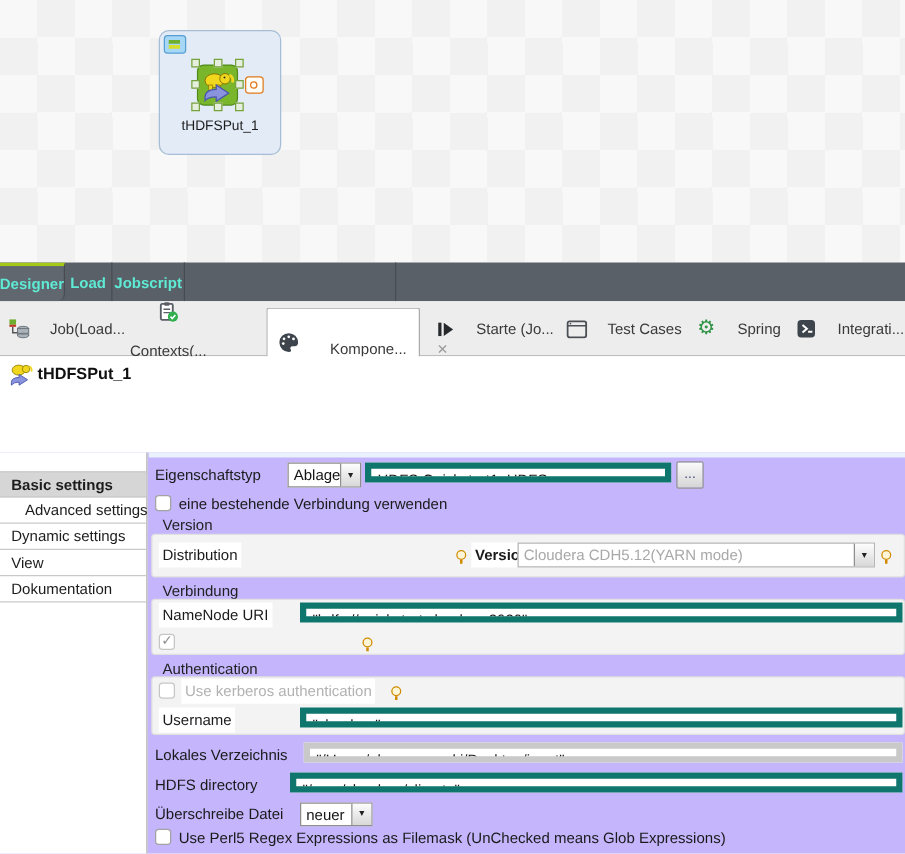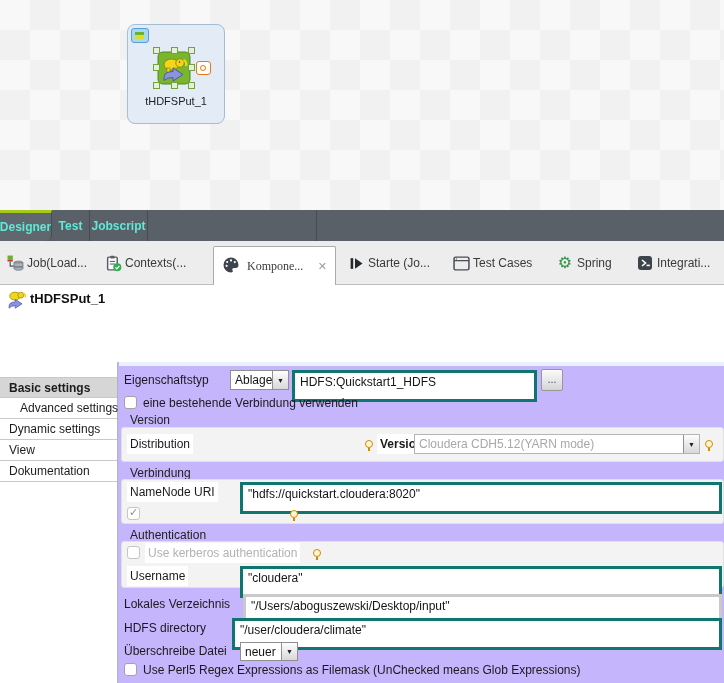--- a/index.html
+++ b/index.html
@@ -21,44 +21,44 @@
   #warn-badge::after{content:"";position:absolute;left:3px;top:2.5px;width:4px;height:4px;border:1.5px solid #e07a1f;border-radius:50%;}
   #comp-label{left:0;top:70px;width:96px;text-align:center;font-size:11px;color:#1c1c1c;}
   
   #viewbar{left:0;top:210px;width:724px;height:31px;background:#5a6067;}
   .vtab{position:absolute;top:0;height:31px;display:flex;align-items:center;justify-content:center;
         color:#5eead4;font-size:12px;font-weight:bold;border-right:1px solid #474c52;box-sizing:border-box;}
   .vtab.active{background:#61676e;border-top:3px solid #a6c819;border-bottom-right-radius:6px;}
   .vsep{position:absolute;top:0;width:1px;height:31px;background:#474c52;}
   
   #tabstrip{left:0;top:241px;width:724px;height:44px;background:#ededed;border-bottom:1px solid #bdbdbd;box-sizing:border-box;}
-  .ptab{position:absolute;top:0;height:44px;display:flex;align-items:center;gap:3px;color:#3a3a3a;font-size:12px;white-space:nowrap;}
+  .ptab{position:absolute;top:0;height:44px;display:flex;align-items:center;gap:16px;color:#3a3a3a;font-size:12px;white-space:nowrap;}
   .ptab .icon{display:inline-flex;width:18px;height:18px;align-items:center;justify-content:center;}
   #ptab-active{position:absolute;left:213px;top:5px;width:123px;height:40px;background:#fff;
-     border:1px solid #ababab;border-bottom:none;border-radius:2px 2px 0 0;display:flex;align-items:center;gap:7px;
-     padding:0 8px;box-sizing:border-box;font-size:12px;color:#3a3a3a;font-family:Liberation Serif, serif;}
+     border:1px solid #ababab;border-bottom:none;border-radius:2px 2px 0 0;display:flex;align-items:flex-end;gap:24px;
+     padding:0 8px;box-sizing:border-box;font-size:12px;color:#3a3a3a;}
   .close-x{margin-left:auto;color:#9c9c9c;font-size:11px;line-height:11px;}
   .gear{font-size:16px;color:#2f9447;line-height:16px;}
   
   #comp-header{left:0;top:285px;width:724px;height:29px;background:#fff;}
   #comp-header .title{position:absolute;left:30px;top:6px;font-size:13px;font-weight:bold;color:#101010;}
   #hdr-icon{left:6px;top:4px;width:21px;height:21px;}
   
   #content{left:0;top:314px;width:724px;height:369px;background:#c4b5fd;margin-top:48px;}
   #sidebar{left:0;top:0;width:118px;height:369px;border-right:1px solid #b3b3b3;box-sizing:border-box;background:#fff;}
   .side-item{position:absolute;left:0;width:117px;height:21px;line-height:21px;padding-left:9px;
      font-size:12px;color:#1c1c1c;border-bottom:1px solid #c9c9c9;box-sizing:border-box;white-space:nowrap;}
   .side-item.first{border-top:1px solid #c9c9c9;}
   .side-item.active{background:#d6d6d6;font-weight:bold;}
   #bluestrip{left:119px;top:0;width:605px;height:4px;background:#e9f2fc;}
   .lbl{position:absolute;font-size:12px;color:#1a1a1a;line-height:20px;white-space:nowrap;}
   .bold{font-weight:bold;}
   .chip{background:#fff;padding:0 3px;}
   .graylbl{color:#b2b2b2;}
-  .input{position:absolute;height:32px;border:3px solid #0f766e;background:#fff;font-size:12px;line-height:18px;
+  .input{position:absolute;height:16px;border:5px solid #0f766e;background:#fff;font-size:12px;line-height:18px;
      padding:0 5px;color:#141414;white-space:nowrap;overflow:hidden;box-sizing:border-box;}
   .dd{position:absolute;height:20px;border:1px solid #8f8f8f;background:#fff;display:flex;box-sizing:border-box;}
   .dd .txt{flex:1;font-size:12px;line-height:18px;padding:0 4px;white-space:nowrap;overflow:hidden;color:#141414;}
   .dd .arr{width:15px;border-left:1px solid #8f8f8f;background:linear-gradient(#fdfdfd,#d8d8d8);
      display:flex;align-items:center;justify-content:center;}
   .dd .arr::after{content:"▼";font-size:7px;color:#222;}
   .dd.dis{border-color:#b5b5b5;}
   .dd.dis .txt{color:#a8a8a8;}
   .cb{position:absolute;width:13px;height:13px;border:1px solid #a3a3a3;border-radius:3px;background:#fff;box-sizing:border-box;}
   .cb.checked::after{content:"✓";position:absolute;left:1px;top:-2px;font-size:11px;color:#8f8f8f;}
@@ -111,21 +111,21 @@
       <div id="warn-badge" class="abs"></div>
       <div id="comp-label" class="abs">tHDFSPut_1</div>
     </div>
   </div>
 
   <div id="viewbar" class="abs">
     <div class="vtab active" style="left:0;width:52px;">
       <span>Designer</span>
     </div>
     <div class="vtab" style="left:52px;width:38px;">
-      <span>Test</span>
+      <span>Load</span>
     </div>
     <div class="vtab" style="left:90px;width:58px;">
       <span>Jobscript</span>
     </div>
     <div class="vsep" style="left:316px;"></div>
   </div>
 
   <div id="tabstrip" class="abs">
 
     <div class="ptab" style="left:6px;">
@@ -136,21 +136,21 @@
           <path d="M3 6.2 V10.5 H6.5" stroke="#555" stroke-width="1.1" fill="none"></path>
           <ellipse cx="10.8" cy="7.4" rx="4.2" ry="1.7" fill="#aab2ba" stroke="#6a7178" stroke-width="0.7"></ellipse>
           <rect x="6.6" y="7.4" width="8.4" height="5.2" fill="#aab2ba" stroke="#6a7178" stroke-width="0.7"></rect>
           <ellipse cx="10.8" cy="12.6" rx="4.2" ry="1.7" fill="#aab2ba" stroke="#6a7178" stroke-width="0.7"></ellipse>
           <path d="M6.6 9.9 a4.2 1.7 0 0 0 8.4 0" fill="none" stroke="#6a7178" stroke-width="0.7"></path>
         </svg>
       </span>
       <span>Job(Load...</span>
     </div>
 
-    <div class="ptab" style="left:104px;">
+    <div class="ptab" style="left:104px;flex-direction:column;">
       <span class="icon">
         <svg viewBox="0 0 16 16" width="17" height="17">
           <rect x="2.5" y="2" width="9" height="12" rx="1" fill="#fff" stroke="#5a5f66" stroke-width="1.4"></rect>
           <rect x="5" y="0.8" width="4" height="2.6" rx="0.9" fill="#5a5f66"></rect>
           <line x1="4.5" y1="6" x2="9.5" y2="6" stroke="#5a5f66" stroke-width="1"></line>
           <line x1="4.5" y1="8.5" x2="9.5" y2="8.5" stroke="#5a5f66" stroke-width="1"></line>
           <circle cx="11.6" cy="11.6" r="3.8" fill="#2faf4e"></circle>
           <path d="M9.8 11.6 l1.3 1.4 l2.4 -2.6" stroke="#fff" stroke-width="1.2" fill="none"></path>
         </svg>
       </span>

